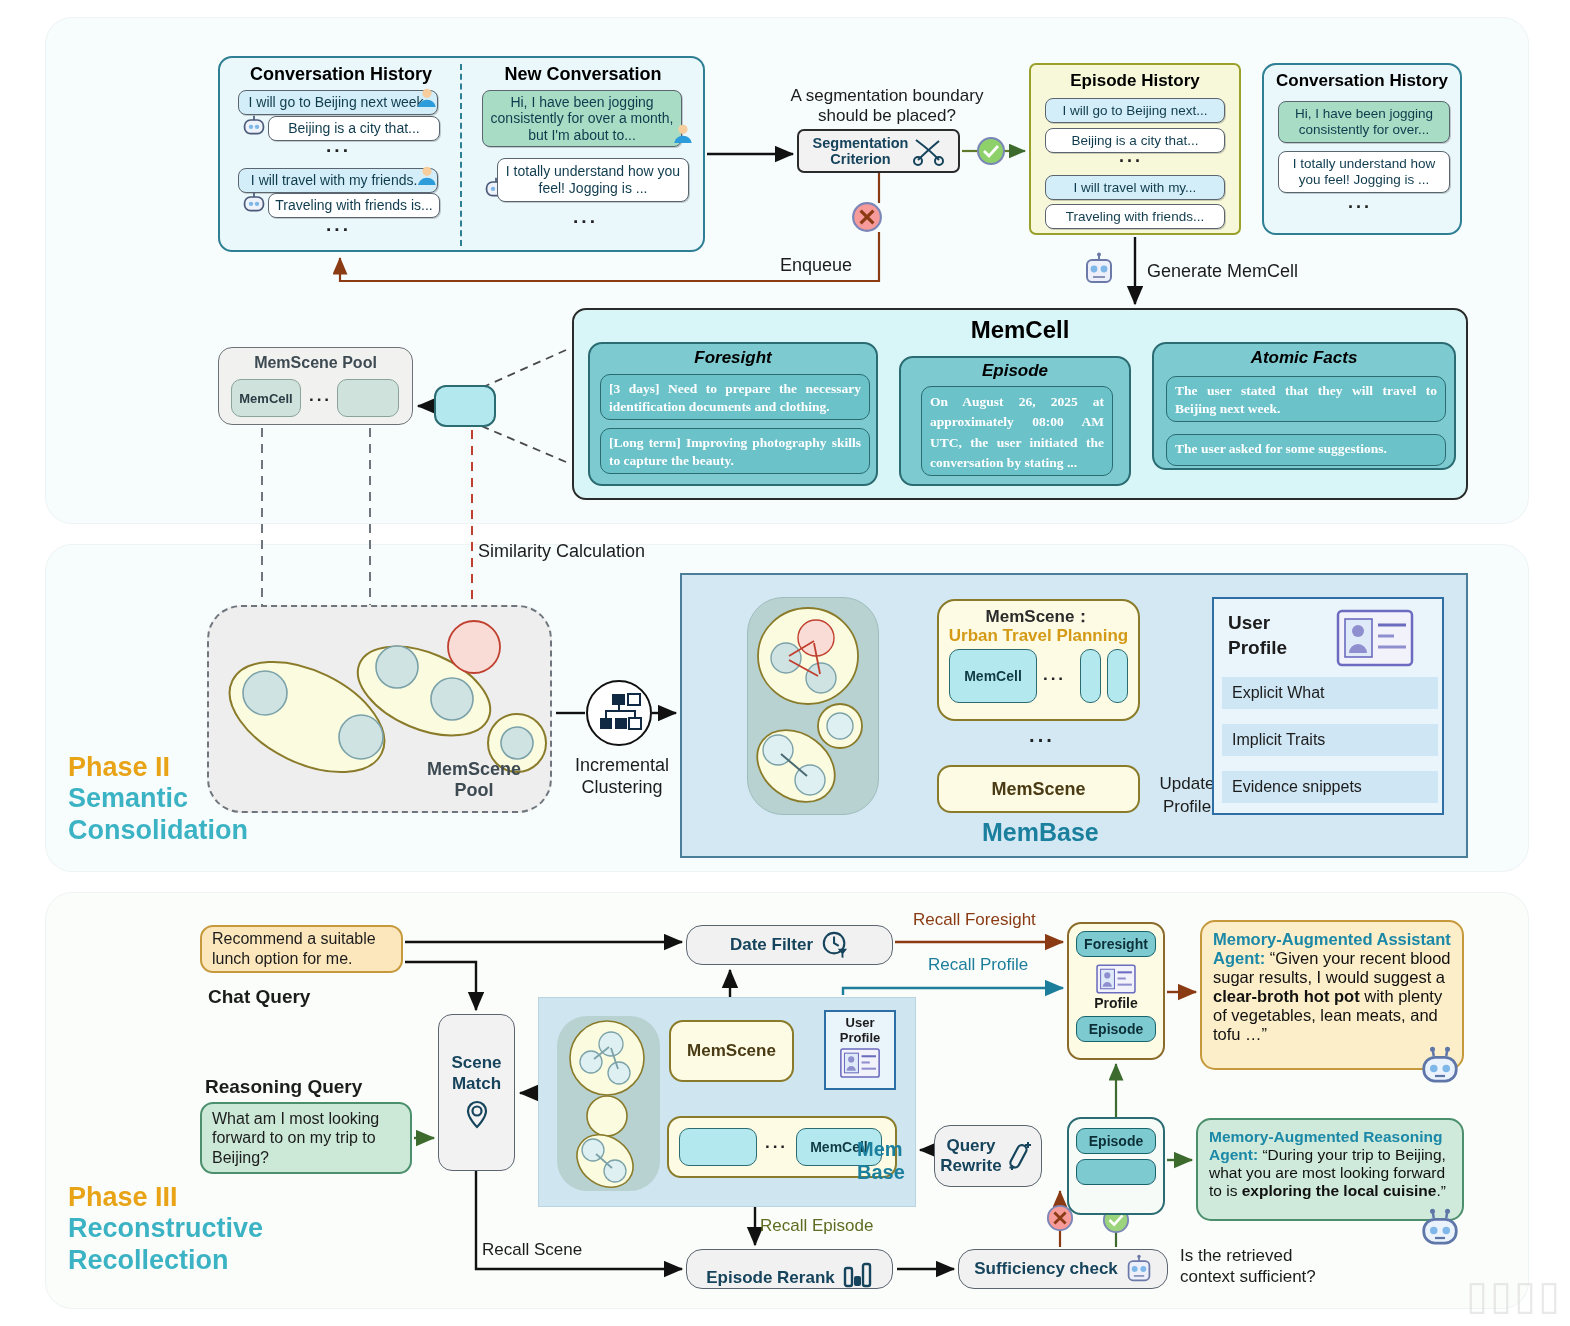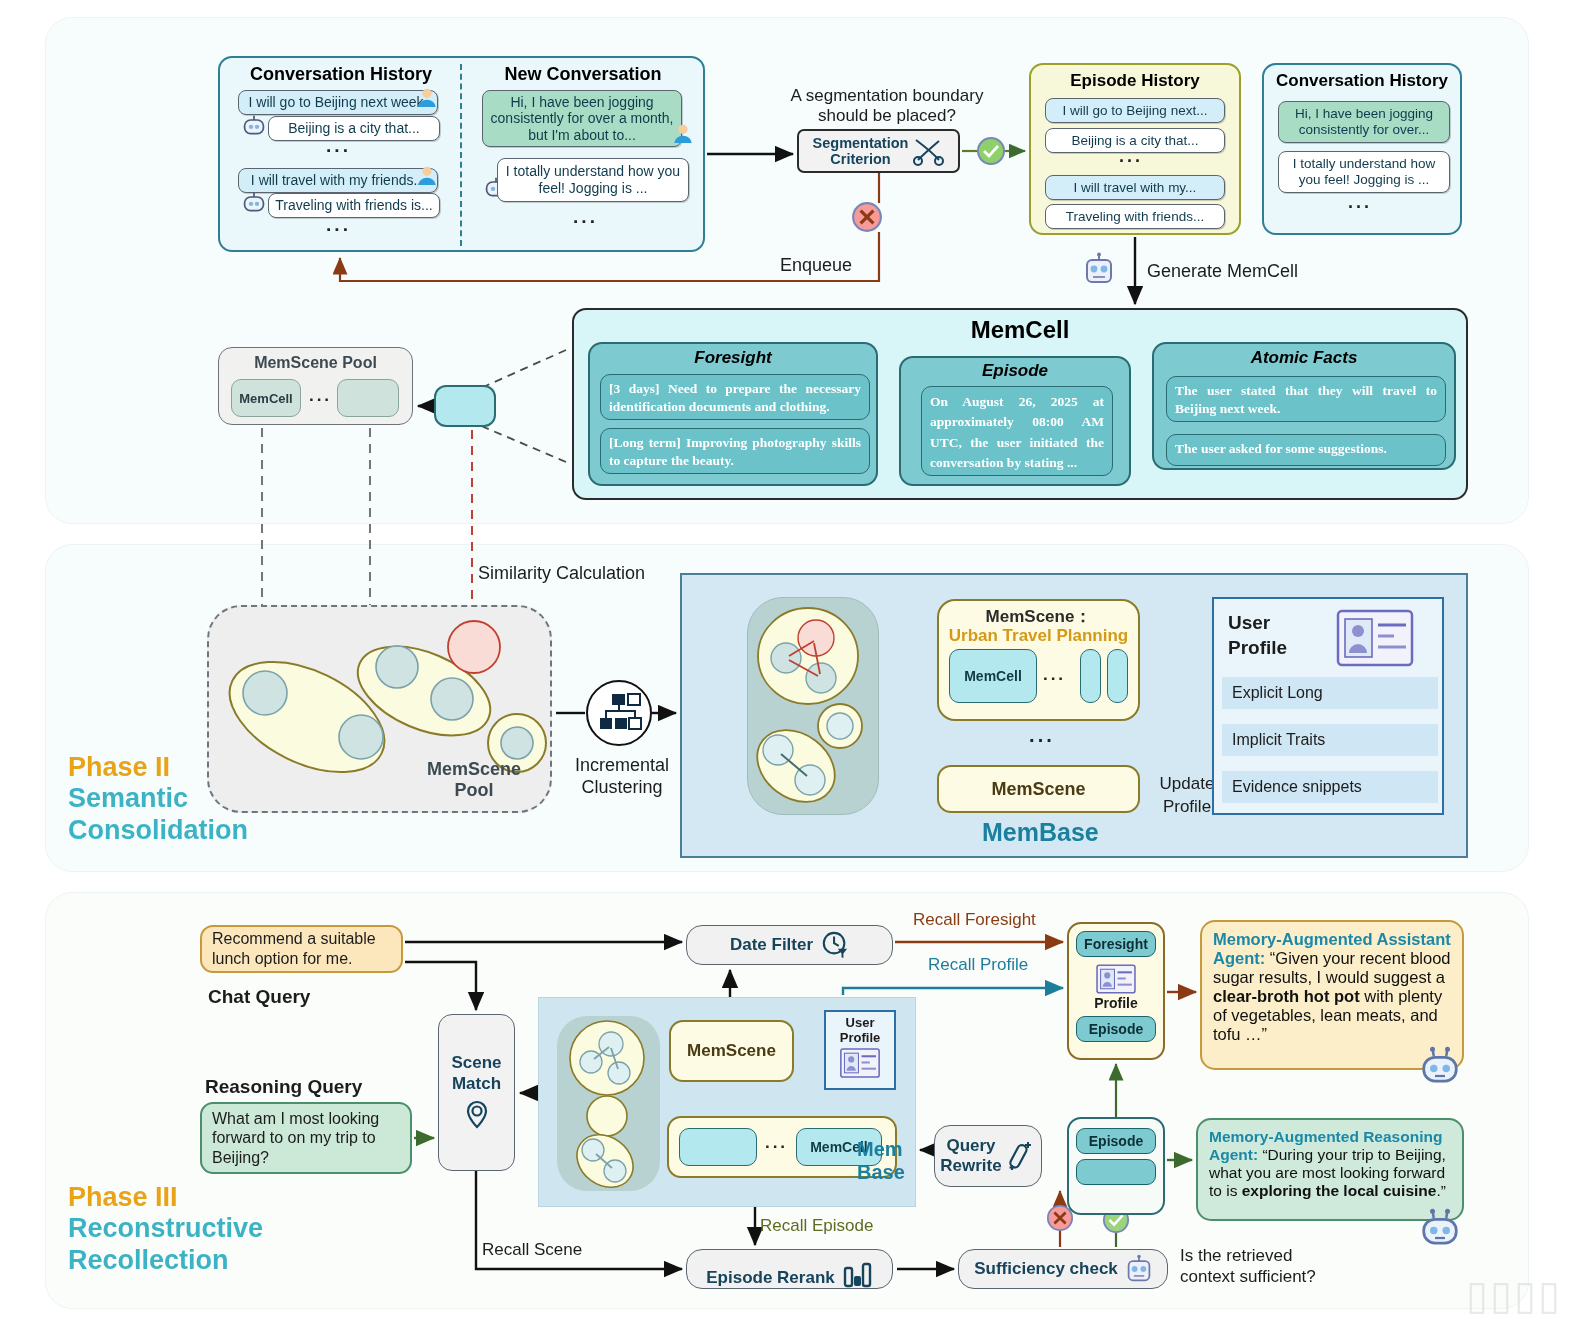--- a/index.html
+++ b/index.html
@@ -65,21 +65,21 @@
 
   #segbox {
     left:797px; top:129px; width:163px; height:44px;
     background:#f2f2f2; border:2px solid #2b2b2b; border-radius:7px;
     display:flex; align-items:center; justify-content:center;
   }
   #segbox .t { font-size:14.5px; font-weight:bold; color:#16445c; text-align:center; line-height:1.12;}
 
   #epiHist {
     left:1029px; top:63px; width:212px; height:172px;
-    border:2.5px solid #9aa02a; border-radius:14px; background:#f7f7d9;
+    border:2.5px solid #9aa02a; border-radius:7px; background:#f7f7d9;
   }
   #convHist2 {
     left:1262px; top:63px; width:200px; height:172px;
     border:2px solid #2e7f93; border-radius:14px; background:#eaf7fb;
   }
 
   #memscenePool {
     left:218px; top:347px; width:195px; height:78px;
     border:1.8px solid #6c7278; border-radius:14px; background:#f1f1ef;
   }
@@ -438,21 +438,21 @@
       <div class="mc-item" style="left:20px;top:28px;width:192px;height:90px;line-height:1.5;">On August 26, 2025 at approximately 08:00 AM UTC, the user initiated the conversation by stating ...</div>
     </div>
 
     <div class="mc-panel" style="left:578px;top:32px;width:304px;height:128px;">
       <div class="mc-head" style="margin-top:4px;">Atomic Facts</div>
       <div class="mc-item" style="left:12px;top:32px;width:280px;height:46px;">The user stated that they will travel to Beijing next week.</div>
       <div class="mc-item" style="left:12px;top:90px;width:280px;height:32px;">The user asked for some suggestions.</div>
     </div>
   </div>
 
-  <div class="lbl" style="left:478px;top:563px;font-size:18px;">Similarity Calculation</div>
+  <div class="lbl" style="left:478px;top:541px;font-size:18px;">Similarity Calculation</div>
 
   <div class="box" id="poolDash">
     <svg style="position:absolute;left:0;top:0;width:345px;height:208px;" viewBox="0 0 345 208">
       <ellipse cx="98" cy="110" rx="83" ry="46" transform="rotate(26 98 110)" fill="#fbfbe0" stroke="#8a7b2a" stroke-width="2"></ellipse>
       <ellipse cx="215" cy="84" rx="70" ry="38" transform="rotate(23 215 84)" fill="#fbfbe0" stroke="#8a7b2a" stroke-width="2"></ellipse>
       <circle cx="308" cy="136" r="29" fill="#fbfbe0" stroke="#8a7b2a" stroke-width="2"></circle>
       <circle cx="56" cy="86" r="22" fill="#cfe3e3" stroke="#7ba2a8" stroke-width="1.6"></circle>
       <circle cx="152" cy="130" r="22" fill="#cfe3e3" stroke="#7ba2a8" stroke-width="1.6"></circle>
       <circle cx="188" cy="60" r="21" fill="#cfe3e3" stroke="#7ba2a8" stroke-width="1.6"></circle>
       <circle cx="243" cy="92" r="21" fill="#cfe3e3" stroke="#7ba2a8" stroke-width="1.6"></circle>
@@ -515,21 +515,21 @@
 Profile</div>
       <svg style="position:absolute;left:122px;top:10px;width:78px;height:58px;" viewBox="0 0 78 58">
         <rect x="2" y="2" width="74" height="54" rx="4" fill="#f2f2fb" stroke="#6b6bbf" stroke-width="2.5"></rect>
         <rect x="9" y="10" width="27" height="38" fill="#dfeaf8" stroke="#6b6bbf" stroke-width="1.6"></rect>
         <circle cx="22" cy="22" r="6" fill="#8f8fd0"></circle>
         <path d="M13,44 a9,9 0 0 1 18,0 z" fill="#8f8fd0"></path>
         <line x1="42" y1="16" x2="70" y2="16" stroke="#6b6bbf" stroke-width="3"></line>
         <line x1="42" y1="27" x2="58" y2="27" stroke="#8f8fd0" stroke-width="3"></line>
         <line x1="42" y1="38" x2="70" y2="38" stroke="#8f8fd0" stroke-width="3"></line>
       </svg>
-      <div class="up-row" style="position:absolute;left:0;top:78px;width:216px;">Explicit Long</div>
+      <div class="up-row" style="position:absolute;left:0;top:78px;width:216px;">Explicit What</div>
       <div class="up-row" style="position:absolute;left:0;top:125px;width:216px;">Implicit Traits</div>
       <div class="up-row" style="position:absolute;left:0;top:172px;width:216px;">Evidence snippets</div>
     </div>
   </div>
 
   <div class="box" id="chatQ">
     <span style="font-size:16px;color:#1c1c1c;line-height:1.22;">Recommend a suitable lunch option for me.</span>
   </div>
   <div class="lbl" style="left:208px;top:986px;font-size:19px;font-weight:bold;">Chat Query</div>
   <div class="lbl" style="left:205px;top:1076px;font-size:19px;font-weight:bold;">Reasoning Query</div>

